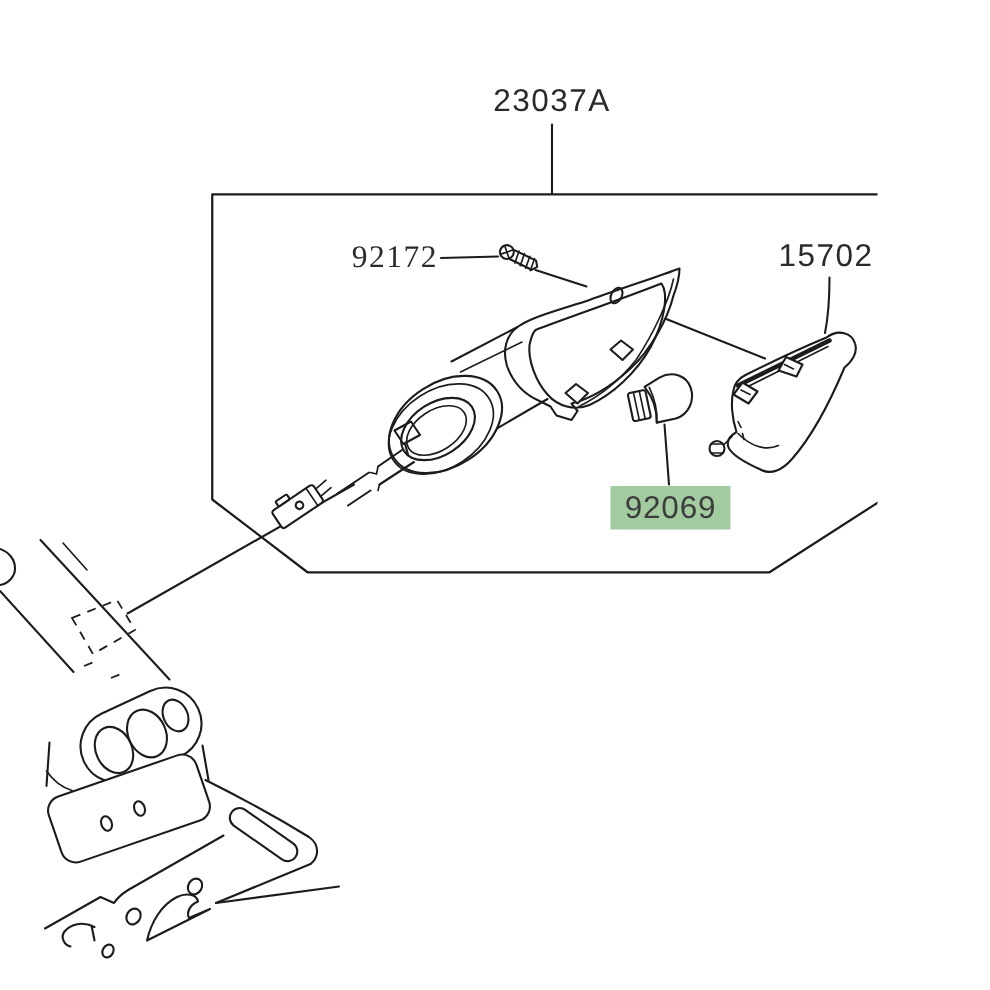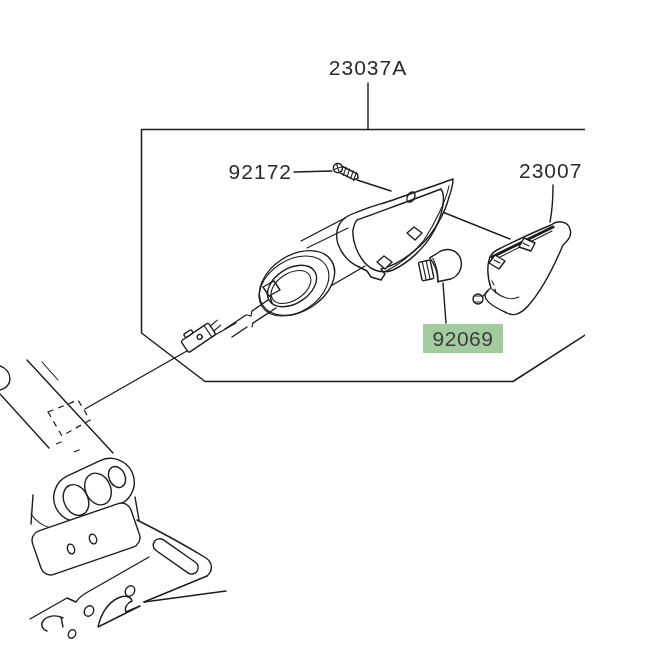--- a/index.html
+++ b/index.html
@@ -10,21 +10,21 @@
   .canvas svg{position:absolute;left:0;top:0;}
   .part-label{
     position:absolute;
     font-size:21px;
     letter-spacing:1px;
     color:#2a2a2a;
     white-space:nowrap;
     line-height:1;
   }
   .part-label.centered{transform:translateX(-50%);}
-  .part-label.right{text-align:right;}
+  .part-label.right{text-align:right;font-family:Liberation Serif, serif;}
   .part-label.highlight{
     width:80px;height:29px;line-height:29px;text-align:center;
     letter-spacing:0.5px;
   }
   path,rect,ellipse,circle,line,polyline{vector-effect:non-scaling-stroke;}
   .ln{fill:none;stroke:#1c1c1c;stroke-width:1.4;stroke-linecap:round;stroke-linejoin:round;}
   .lnf{fill:#ffffff;stroke:#1c1c1c;stroke-width:1.4;stroke-linejoin:round;}
   .thick{fill:none;stroke:#1c1c1c;stroke-width:3;stroke-linecap:round;}
   .thin{fill:none;stroke:#1c1c1c;stroke-width:1.1;stroke-linecap:round;}
   .dash{fill:none;stroke:#1c1c1c;stroke-width:1.2;stroke-dasharray:6 5;}
@@ -161,16 +161,16 @@
       <ellipse class="lnf" cx="89" cy="611" rx="4.5" ry="5.5" transform="rotate(30 89 611)"></ellipse>
       <ellipse class="lnf" cx="130" cy="591" rx="4.5" ry="5.5" transform="rotate(30 130 591)"></ellipse>
       <ellipse class="lnf" cx="72" cy="634" rx="3.5" ry="4.5" transform="rotate(30 72 634)"></ellipse>
     </g>
   </svg>
 
   <div class="part-label centered" style="left: 368px; top: 57px; color: rgb(42, 42, 42);">23037A</div>
 
   <div class="part-label right" style="left: 222px; top: 161px; width: 70px; color: rgb(42, 42, 42);">92172</div>
 
-  <div class="part-label" style="left: 519px; top: 160px; color: rgb(42, 42, 42);">23007</div>
+  <div class="part-label" style="left: 519px; top: 160px; color: rgb(42, 42, 42);">15702</div>
 
-  <div class="part-label highlight" style="left: 407px; top: 324px; background-color: rgb(162, 203, 160); color: rgb(60, 60, 60); margin-left: 16px;">92069</div>
+  <div class="part-label highlight" style="left: 407px; top: 324px; background-color: rgb(162, 203, 160); color: rgb(60, 60, 60);">92069</div>
 </div>
 
 </body></html>

